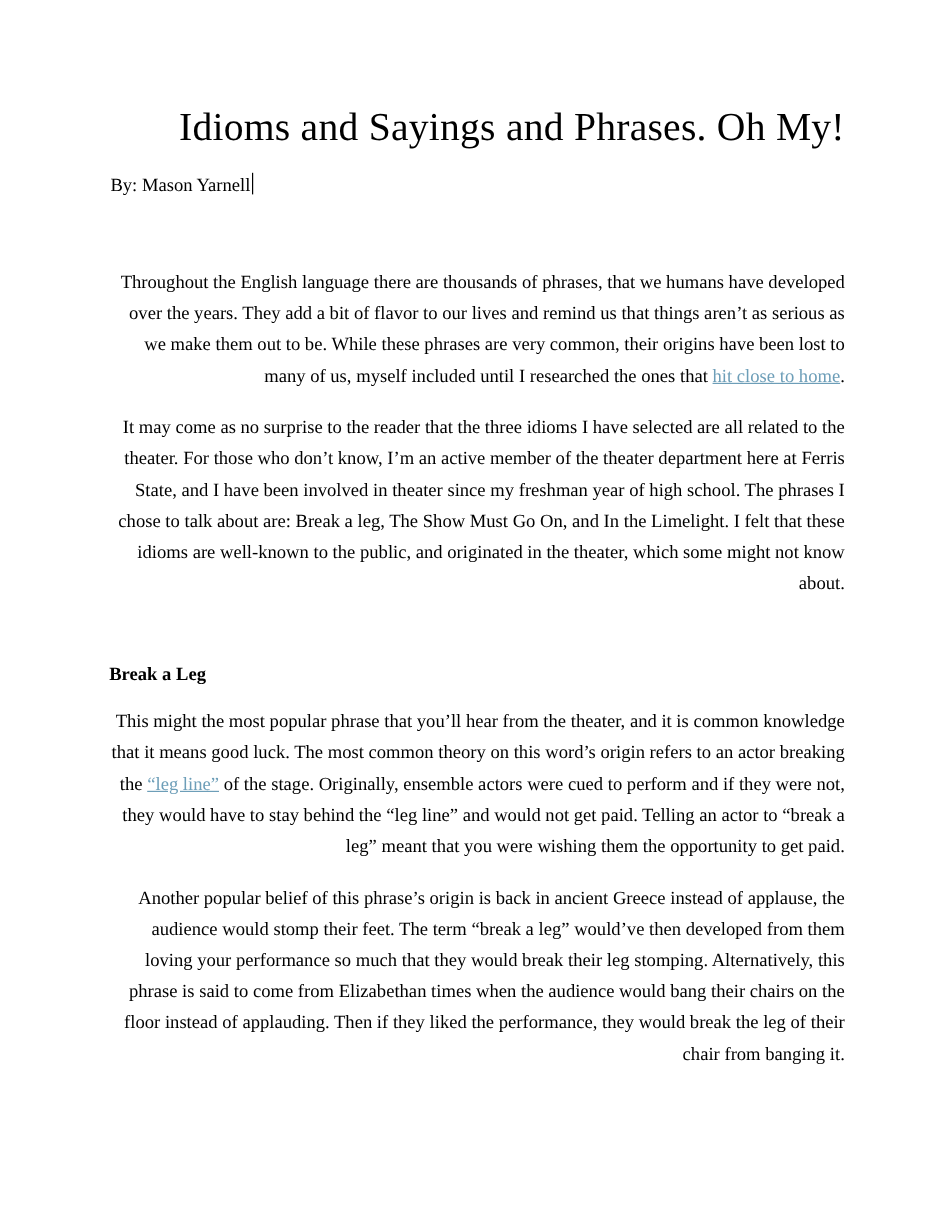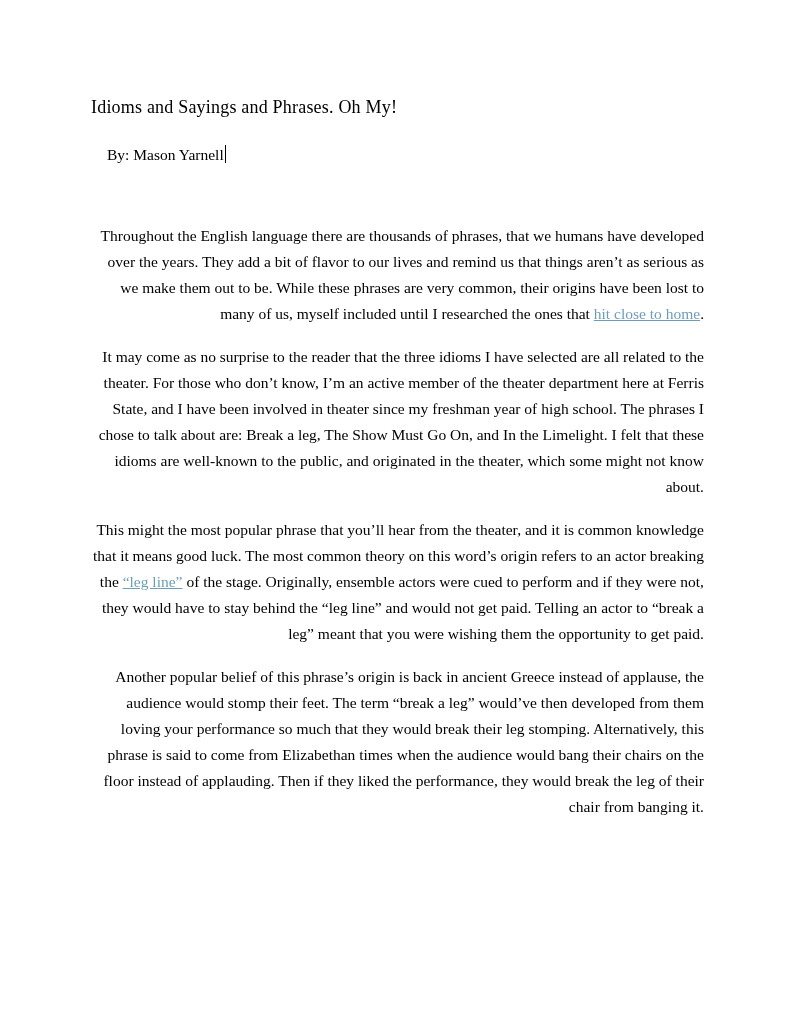--- a/index.html
+++ b/index.html
@@ -15,28 +15,29 @@
     overflow: hidden;
     font-family: "Liberation Serif", "DejaVu Serif", serif;
     color: #000000;
   }
   .content {
     box-sizing: content-box;
     padding: 93px 87px 0 91px;
     width: 613px;
   }
   .title {
-    font-size: 18px;
+    font-size: 33px;
     font-weight: 400;
     line-height: 28px;
     margin: 0;
     letter-spacing: 0.2px;
+    text-align: right;
   }
   .byline {
-    margin: 21px 0 0 16px;
+    margin: 21px 0 0 1px;
     font-size: 15.5px;
     line-height: 26px;
     white-space: nowrap;
   }
   .caret {
     display: inline-block;
     width: 1.5px;
     height: 18px;
     background: #000000;
     vertical-align: -3px;
@@ -69,17 +70,18 @@
 
 <div class="page">
   <div class="content">
     <h1 class="title">Idioms and Sayings and Phrases. Oh My!</h1>
     <p class="byline">
       <span>By: Mason Yarnell</span><span class="caret"></span>
     </p>
     <div id="doc-body">
         <p class="para"><span>Throughout the English language there are thousands of phrases, that we humans have developed over the years. They add a bit of flavor to our lives and remind us that things aren’t as serious as we make them out to be. While these phrases are very common, their origins have been lost to many of us, myself included until I researched the ones that </span><a class="doc-link" href="#">hit close to home</a><span>.</span></p>
         <p class="para"><span>It may come as no surprise to the reader that the three idioms I have selected are all related to the theater. For those who don’t know, I’m an active member of the theater department here at Ferris State, and I have been involved in theater since my freshman year of high school. The phrases I chose to talk about are: Break a leg, The Show Must Go On, and In the Limelight. I felt that these idioms are well-known to the public, and originated in the theater, which some might not know about.</span></p>
+        <h2 class="heading">Break a Leg</h2>
         <p class="para"><span>This might the most popular phrase that you’ll hear from the theater, and it is common knowledge that it means good luck. The most common theory on this word’s origin refers to an actor breaking the </span><a class="doc-link" href="#">“leg line”</a><span> of the stage. Originally, ensemble actors were cued to perform and if they were not, they would have to stay behind the “leg line” and would not get paid. Telling an actor to “break a leg” meant that you were wishing them the opportunity to get paid.</span></p>
         <p class="para"><span>Another popular belief of this phrase’s origin is back in ancient Greece instead of applause, the audience would stomp their feet. The term “break a leg” would’ve then developed from them loving your performance so much that they would break their leg stomping. Alternatively, this phrase is said to come from Elizabethan times when the audience would bang their chairs on the floor instead of applauding. Then if they liked the performance, they would break the leg of their chair from banging it.</span></p>
       </div>
   </div>
 </div>
 
 </body></html>

